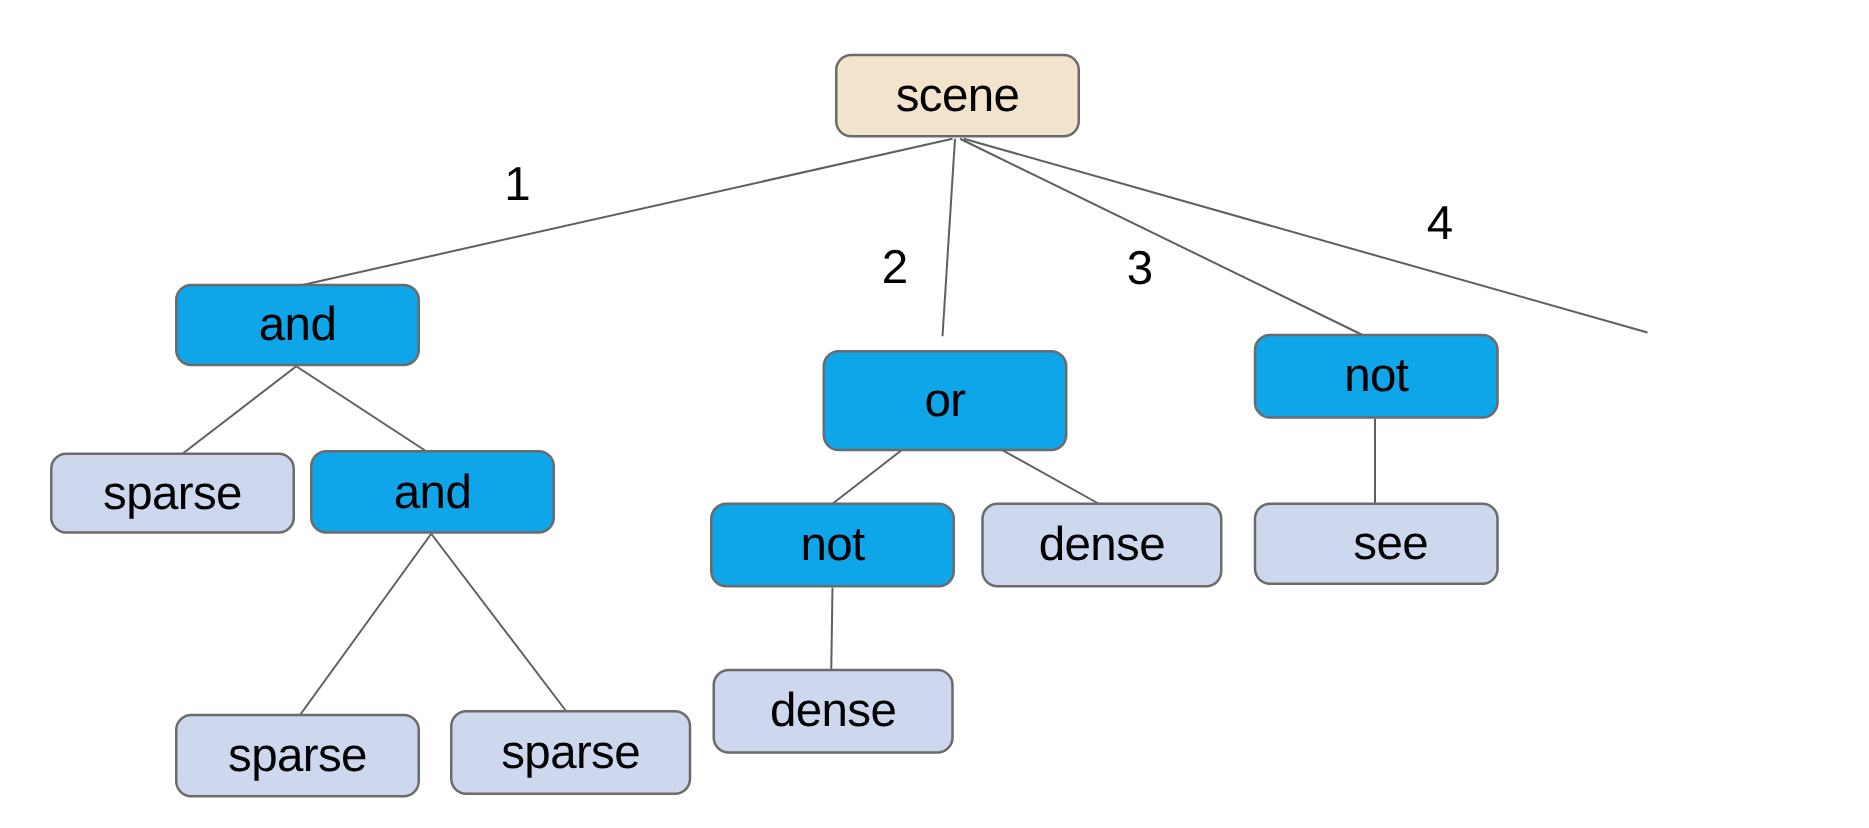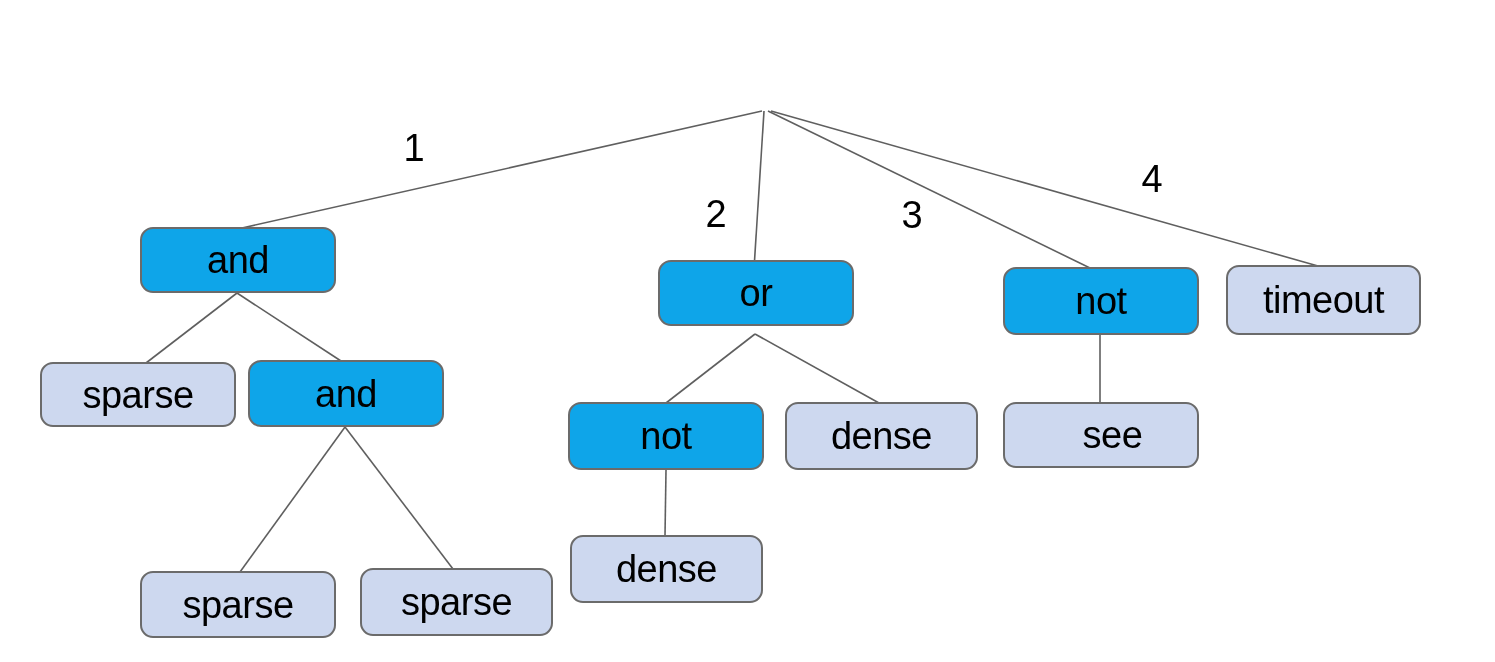--- a/index.html
+++ b/index.html
@@ -68,24 +68,24 @@
     <line x1="345" y1="427" x2="240" y2="572"></line>
     <line x1="345" y1="427" x2="453" y2="569"></line>
     <line x1="666" y1="470" x2="665" y2="536"></line>
   </svg>
 
   <div class="edge-label" style="left:414px;  top:148px;">1</div>
   <div class="edge-label" style="left:716px;  top:214px;">2</div>
   <div class="edge-label" style="left:912px;  top:215px;">3</div>
   <div class="edge-label" style="left:1152px; top:179px;">4</div>
 
+  <div class="node node--root" style="left:668px;  top:43px;  width:196px; height:67px;">scene</div>
   <div class="node node--operator" style="left:140px;  top:227px; width:196px; height:66px;">and</div>
-  <div class="node node--operator" style="left:658px;  top:260px; width:196px; height:66px;">or</div>
+  <div class="node node--operator" style="left:658px;  top:280px; width:196px; height:81px;">or</div>
   <div class="node node--operator" style="left:1003px; top:267px; width:196px; height:68px;">not</div>
-  <div class="node node--leaf" style="left:1226px; top:265px; width:195px; height:70px;">timeout</div>
   <div class="node node--leaf" style="left:40px;   top:362px; width:196px; height:65px;">sparse</div>
   <div class="node node--operator" style="left:248px;  top:360px; width:196px; height:67px;">and</div>
   <div class="node node--operator" style="left:568px;  top:402px; width:196px; height:68px;">not</div>
   <div class="node node--leaf" style="left:785px;  top:402px; width:193px; height:68px;">dense</div>
   <div class="node node--leaf" style="left:1003px; top:402px; width:196px; height:66px;padding-left:23px;">see</div>
   <div class="node node--leaf" style="left:140px;  top:571px; width:196px; height:67px;">sparse</div>
   <div class="node node--leaf" style="left:360px;  top:568px; width:193px; height:68px;">sparse</div>
   <div class="node node--leaf" style="left:570px;  top:535px; width:193px; height:68px;">dense</div>
 
 </div>

